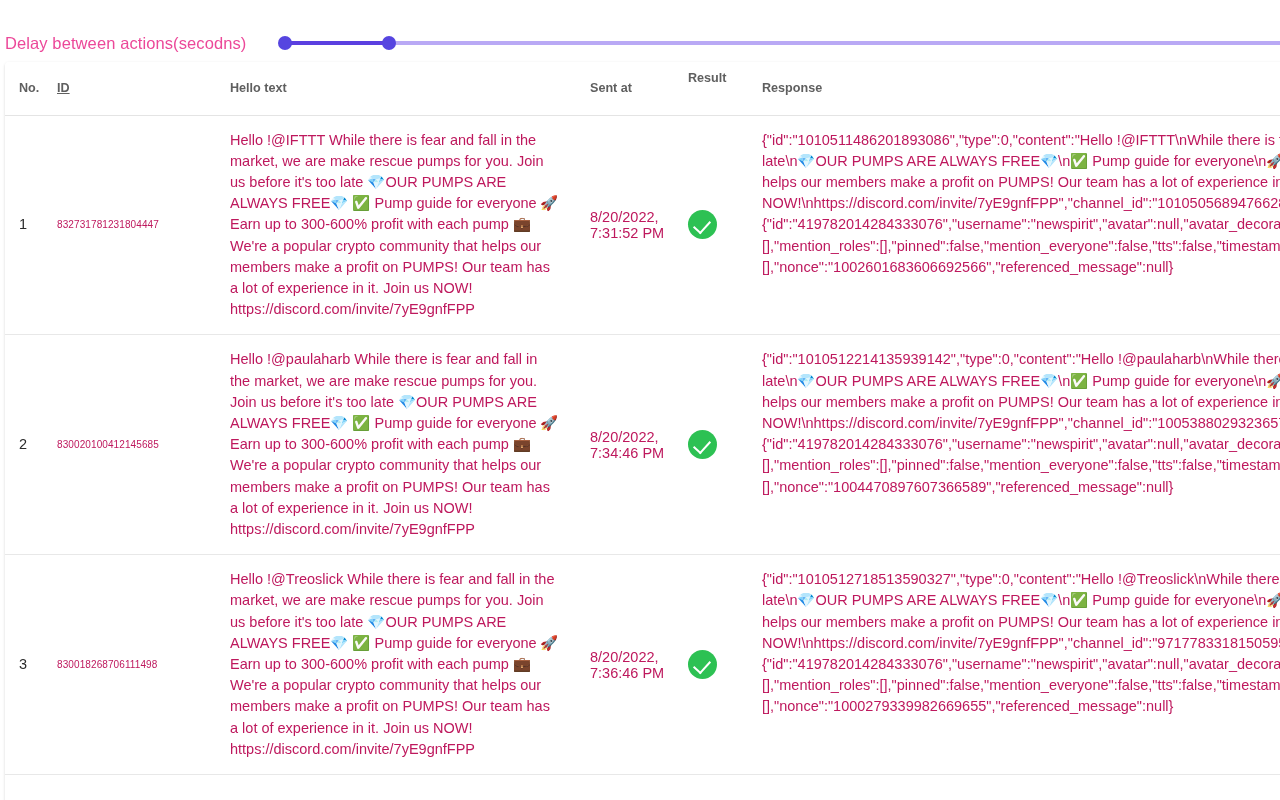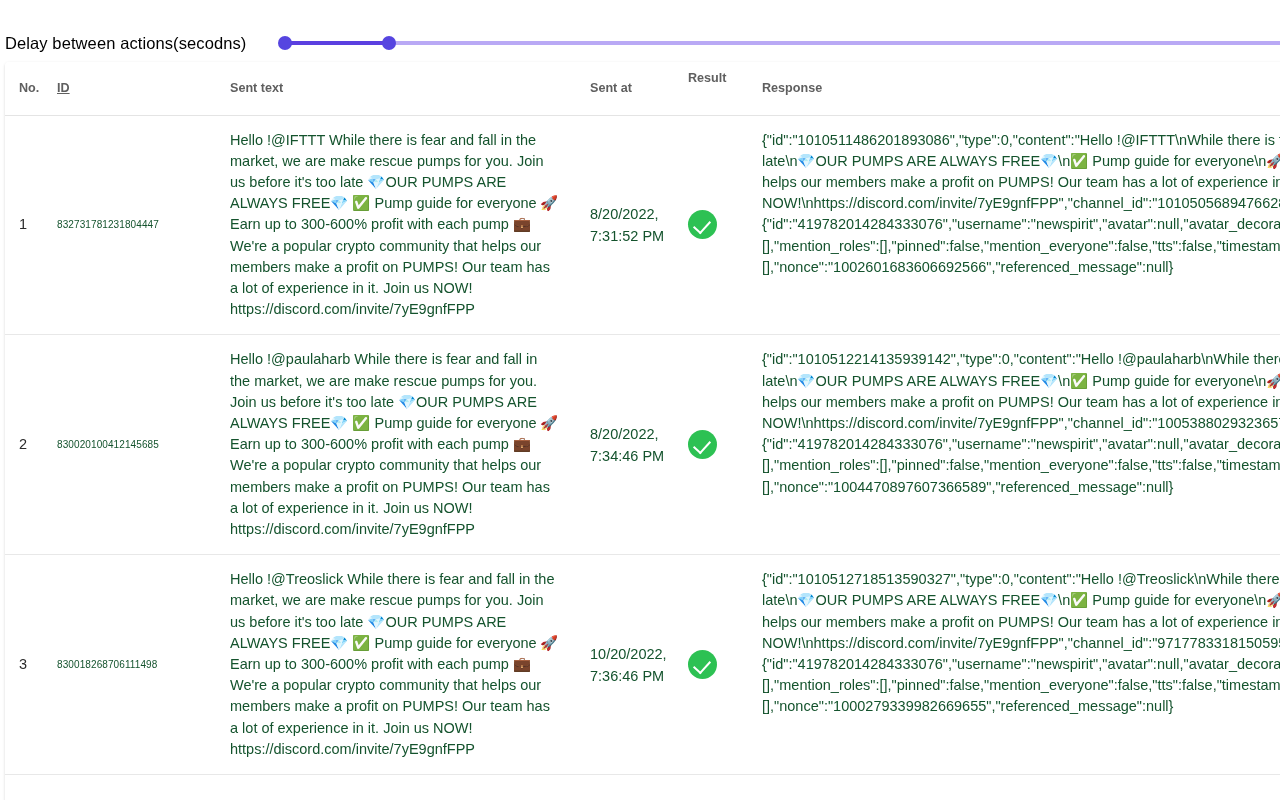--- a/index.html
+++ b/index.html
@@ -23,21 +23,21 @@
     position: absolute;
     top: 28px;
     left: 0;
     width: 1280px;
     height: 30px;
     display: flex;
     align-items: center;
   }
   .slider-label {
     font-size: 16.5px;
-    color: #000000;
+    color: #ec4899;
     white-space: nowrap;
     padding-left: 5px;
     letter-spacing: 0.1px;
   }
   .slider-wrap {
     position: relative;
     flex: 1 1 auto;
     height: 22px;
     margin-left: 33px;
     margin-right: 0;
@@ -119,21 +119,21 @@
   thead th.col-text     { padding-left: 2px;  }
   thead th.col-sentat   { padding-left: 2px;  }
   thead th.col-result   { padding-left: 0px;  }
   thead th.col-response { padding-left: 2px;  }
 
   tbody td {
     border-bottom: 1px solid #e8e8e8;
     vertical-align: middle;
     padding: 14px 0;
     font-size: 14.5px;
-    color: #14532d;
+    color: #be185d;
     line-height: 21px;
   }
   tbody td.cell-no {
     padding-left: 14px;
     color: #2b2b2b;
     font-size: 14.5px;
   }
   tbody td.cell-id {
     padding-left: 4px;
     font-size: 10px;
@@ -141,21 +141,21 @@
   }
   tbody td.cell-text {
     padding-left: 2px;
     padding-right: 28px;
     vertical-align: top;
     line-height: 21.2px;
   }
   tbody td.cell-sentat {
     padding-left: 2px;
     padding-right: 10px;
-    line-height: 22px;
+    line-height: 16px;
   }
   tbody td.cell-result {
     padding-left: 0;
     text-align: left;
   }
   tbody td.cell-response {
     padding-left: 2px;
     vertical-align: top;
     line-height: 21.2px;
     white-space: pre;
@@ -213,21 +213,21 @@
     <table class="data-table">
       <thead>
         <tr>
           <th class="col-no">
               <span class="th-inner">No.</span>
             </th>
           <th class="col-id">
               <span class="th-inner">ID</span>
             </th>
           <th class="col-text">
-              <span class="th-inner">Sent text</span>
+              <span class="th-inner">Hello text</span>
             </th>
           <th class="col-sentat">
               <span class="th-inner">Sent at</span>
             </th>
           <th class="col-result">
               <span class="th-inner">Result</span>
             </th>
           <th class="col-response">
               <span class="th-inner">Response</span>
             </th>
@@ -262,21 +262,21 @@
 NOW!\nhttps://discord.com/invite/7yE9gnfFPP","channel_id":"1005388029323657246","author":
 {"id":"419782014284333076","username":"newspirit","avatar":null,"avatar_decoration":null,"discriminator":"0001","attachments":
 [],"mention_roles":[],"pinned":false,"mention_everyone":false,"tts":false,"timestamp":"2022-08-20T16:34:46.089000+00:00","components":
 [],"nonce":"1004470897607366589","referenced_message":null}</span></td>
           </tr>
           <tr>
             <td class="cell-no"><span>3</span></td>
             <td class="cell-id"><span>830018268706111498</span></td>
             <td class="cell-text"><span class="sent-text">Hello !@Treoslick While there is fear and fall in the market, we are make rescue pumps for you. Join us before it's too late 💎OUR PUMPS ARE ALWAYS FREE💎 ✅ Pump guide for everyone 🚀 Earn up to 300-600% profit with each pump 💼 We're a popular crypto community that helps our members make a profit on PUMPS! Our team has a lot of experience in it. Join us NOW!
 https://discord.com/invite/7yE9gnfFPP</span></td>
-            <td class="cell-sentat"><span>10/20/2022, 7:36:46 PM</span></td>
+            <td class="cell-sentat"><span>8/20/2022, 7:36:46 PM</span></td>
             <td class="cell-result"><span class="check-badge"></span></td>
             <td class="cell-response"><span>{"id":"1010512718513590327","type":0,"content":"Hello !@Treoslick\nWhile there is fear and fall in the market, we are make rescue pumps for you. Join us before it's too
 late\n💎OUR PUMPS ARE ALWAYS FREE💎\n✅ Pump guide for everyone\n🚀 Earn up to 300-600% profit with each pump\n💼 We're a popular crypto community that
 helps our members make a profit on PUMPS! Our team has a lot of experience in it. Join us
 NOW!\nhttps://discord.com/invite/7yE9gnfFPP","channel_id":"971778331815059557","author":
 {"id":"419782014284333076","username":"newspirit","avatar":null,"avatar_decoration":null,"discriminator":"0001","attachments":
 [],"mention_roles":[],"pinned":false,"mention_everyone":false,"tts":false,"timestamp":"2022-08-20T16:36:46.130000+00:00","components":
 [],"nonce":"1000279339982669655","referenced_message":null}</span></td>
           </tr>
           <tr class="empty-row">

